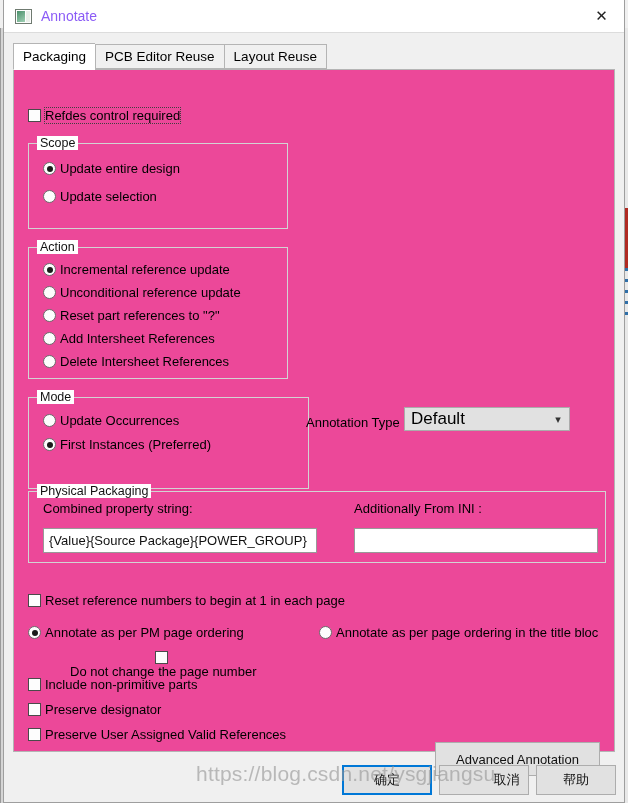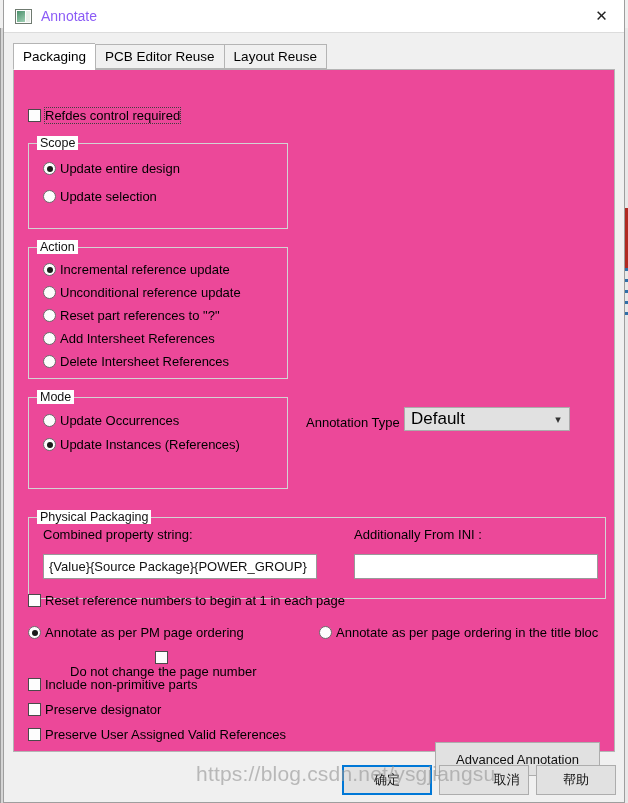--- a/index.html
+++ b/index.html
@@ -250,40 +250,40 @@
       <div class="row" style="position:absolute; left:14px; top:83px;">
         <span class="rad"></span>
         <span class="ctl-label">Add Intersheet References</span>
       </div>
       <div class="row" style="position:absolute; left:14px; top:106px;">
         <span class="rad"></span>
         <span class="ctl-label">Delete Intersheet References</span>
       </div>
     </div>
 
-    <div class="group" style="left:14px; top:327px; width:260px; height:92px;">
+    <div class="group" style="left:14px; top:327px; width:281px; height:92px;">
       <span class="group-title">Mode</span>
 
       <div class="row" style="position:absolute; left:14px; top:15px;">
         <span class="rad"></span>
         <span class="ctl-label">Update Occurrences</span>
       </div>
       <div class="row" style="position:absolute; left:14px; top:39px;">
         <span class="rad on"></span>
-        <span class="ctl-label">Update Instances (References)</span>
+        <span class="ctl-label">First Instances (Preferred)</span>
       </div>
     </div>
 
     <div style="position:absolute; left:292px; top:345px; font-size:13px;">Annotation Type</div>
     <div id="annotation-type-combo" style="left:390px; top:337px; width:166px; height:24px;">
       <span id="annotation-type-value">Default</span>
       <span id="annotation-type-arrow">▾</span>
     </div>
 
-    <div class="group" style="left:14px; top:447px; width:578px; height:82px;">
+    <div class="group" style="left:14px; top:421px; width:578px; height:72px;">
       <span class="group-title">Physical Packaging</span>
 
       <div style="position:absolute; left:14px; top:9px; font-size:13px;">Combined property string:</div>
       <input class="text-input" style="position: absolute; left: 14px; top: 36px; width: 274px; height: 25px;" value="{Value}{Source Package}{POWER_GROUP}">
 
       <div style="position:absolute; left:325px; top:9px; font-size:13px;">Additionally From INI :</div>
       <input class="text-input" style="position: absolute; left: 325px; top: 36px; width: 244px; height: 25px;" value="">
     </div>
 
     <div class="row" style="position:absolute; left:14px; top:523px; overflow:hidden; width:325px;">

